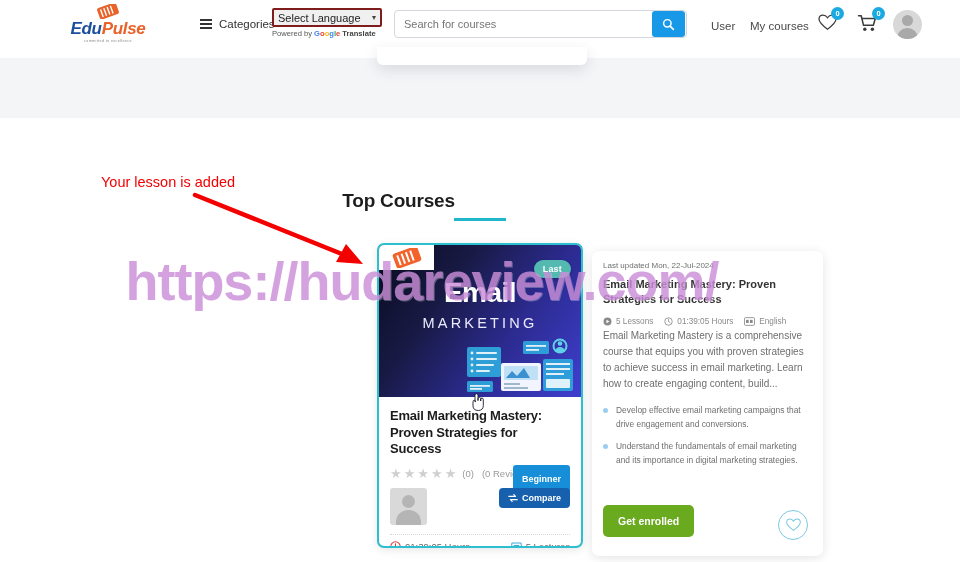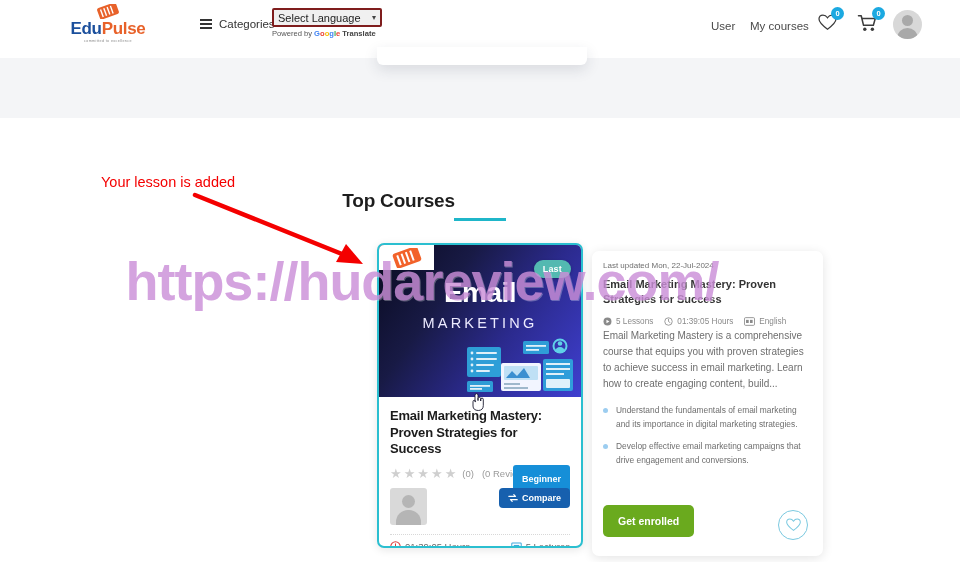--- a/index.html
+++ b/index.html
@@ -17,21 +17,21 @@
     background: #ffffff; z-index: 40;
   }
   .logo-wrap {
     position: absolute; left: 58px; top: 4px; width: 100px; height: 48px;
     display: flex; flex-direction: column; align-items: center; justify-content: flex-start;
   }
   .logo-mark {
     width: 26px; height: 15px; margin-bottom: 1px; position: relative;
   }
   .logo-text {
-    font-size: 17px; font-weight: bold; letter-spacing: -0.3px; line-height: 1;
+    font-size: 17px; font-weight: bold; letter-spacing: -0.3px; line-height: 1; font-style: italic;
   }
   .logo-edu { color: #1b4f9c; }
   .logo-pulse { color: #e8622a; }
   .logo-tag {
     font-size: 3.6px; color: #888; letter-spacing: 0.4px; margin-top: 2px;
     white-space: nowrap;
   }
 
   .categories {
     position: absolute; left: 200px; top: 18px;
@@ -284,20 +284,29 @@
         <span>Select Language</span>
         <span class="lang-caret">▾</span>
       </div>
       <div class="lang-powered">
         <span>Powered by</span>
         <span><span class="g-blue">G</span><span class="g-red">o</span><span class="g-yel">o</span><span class="g-blue">g</span><span class="g-grn">l</span><span class="g-red">e</span></span>
         <span class="g-trans">Translate</span>
       </div>
     </div>
 
+    <div class="search-wrap">
+      <input class="search-input" type="text" placeholder="Search for courses" style="">
+      <button class="search-btn">
+        <svg width="13" height="13" viewBox="0 0 16 16">
+          <circle cx="6.6" cy="6.6" r="4.6" fill="none" stroke="#fff" stroke-width="1.8"></circle>
+          <line x1="10" y1="10" x2="14" y2="14" stroke="#fff" stroke-width="2" stroke-linecap="round"></line>
+        </svg>
+      </button>
+    </div>
 
     <div class="hdr-link hdr-user">User</div>
     <div class="hdr-link hdr-courses">My courses</div>
 
     <div class="icon-badge icon-heart">
       <svg width="19" height="17" viewBox="0 0 22 20">
         <path d="M11 18 C3 12 1 8.5 1 6 C1 3 3.2 1.2 5.7 1.2 C7.6 1.2 9.6 2.3 11 4.4 C12.4 2.3 14.4 1.2 16.3 1.2 C18.8 1.2 21 3 21 6 C21 8.5 19 12 11 18 Z" fill="none" stroke="#3c3c3c" stroke-width="1.5"></path>
       </svg>
       <span class="badge">0</span>
     </div>
@@ -464,25 +473,25 @@
         </svg>
         <span>English</span>
       </span>
     </div>
 
     <div class="d-desc">Email Marketing Mastery is a comprehensive course that equips you with proven strategies to achieve success in email marketing. Learn how to create engaging content, build...</div>
 
     <div class="d-bullets">
       <div class="d-bullet">
         <span class="d-dot"></span>
-        <span class="d-bullet-txt">Understand the fundamentals of email marketing and its importance in digital marketing strategies.</span>
+        <span class="d-bullet-txt">Develop effective email marketing campaigns that drive engagement and conversions.</span>
       </div>
       <div class="d-bullet">
         <span class="d-dot"></span>
-        <span class="d-bullet-txt">Develop effective email marketing campaigns that drive engagement and conversions.</span>
+        <span class="d-bullet-txt">Understand the fundamentals of email marketing and its importance in digital marketing strategies.</span>
       </div>
     </div>
 
     <button class="btn-enroll">Get enrolled</button>
 
     <div class="btn-wish">
       <svg width="15" height="14" viewBox="0 0 22 20">
         <path d="M11 18 C3 12 1 8.5 1 6 C1 3 3.2 1.2 5.7 1.2 C7.6 1.2 9.6 2.3 11 4.4 C12.4 2.3 14.4 1.2 16.3 1.2 C18.8 1.2 21 3 21 6 C21 8.5 19 12 11 18 Z" fill="none" stroke="#7bc9e0" stroke-width="1.5"></path>
       </svg>
     </div>

